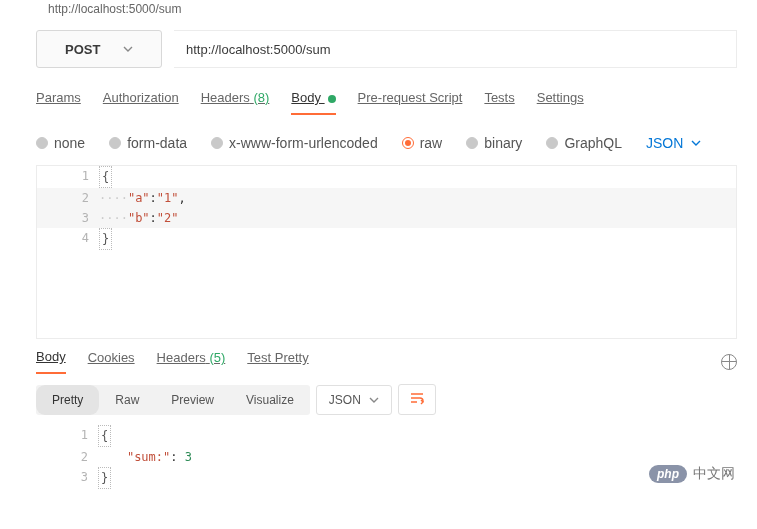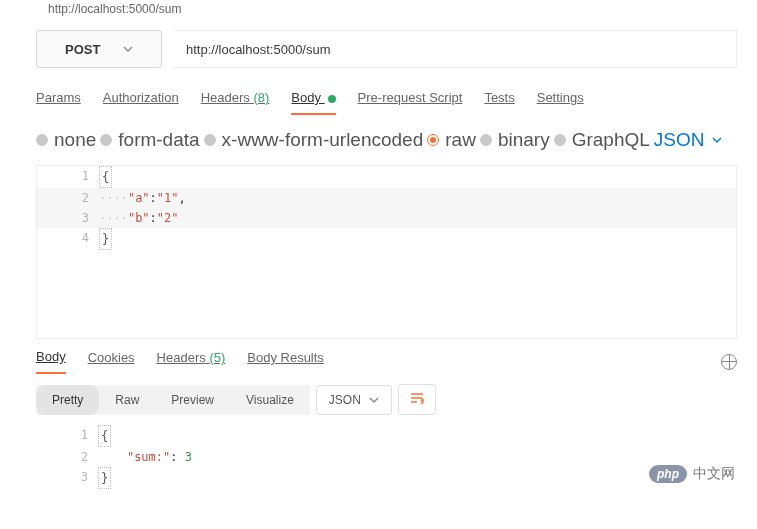--- a/index.html
+++ b/index.html
@@ -9,21 +9,21 @@
 .req-row { display:flex; gap:12px; align-items:stretch; margin-top:8px; }
 .method-select { display:flex; align-items:center; justify-content:space-between; width:126px; border:1px solid #d8d8d8; border-radius:3px; padding:0 28px; height:38px; background:#fafafa; font-weight:600; color:#3a3a3a; }
 .chev { width:10px; height:10px; }
 .chev svg { display:block; }
 .url-input { flex:1; border:1px solid #ececec; border-left:none; display:flex; align-items:center; padding:0 12px; height:38px; color:#3a3a3a; font-size:13px; }
 .tabs-row { display:flex; gap:22px; margin-top:22px; color:#666; font-size:13px; }
 .tab { padding-bottom:8px; cursor:pointer;text-decoration:underline; }
 .tab.active { color:#333; border-bottom:2px solid #ff6c37; }
 .green { color:#2fa866; }
 .dot-green { width:8px; height:8px; border-radius:50%; background:#2fa866; display:inline-block; margin-left:3px; vertical-align:middle; }
-.radios-row { display:flex; gap:4px; margin-top:14px; align-items:center; color:#555; font-size:19px; }
+.radios-row { display:flex; gap:24px; margin-top:20px; align-items:center; color:#555; font-size:14px; }
 .radio { display:flex; align-items:center; gap:6px; cursor:pointer; }
 .rcircle { width:12px; height:12px; border-radius:50%; border:1px solid #999; display:inline-block; position:relative; background:#fff; }
 .rcircle.checked { border-color:#ff6c37; }
 .rcircle.checked::after { content:""; position:absolute; left:2px; top:2px; width:6px; height:6px; border-radius:50%; background:#ff6c37; }
 .rcircle.grey { background:#c9c9c9; border-color:#c9c9c9; }
 .format-select { display:flex; align-items:center; gap:8px; color:#0477d7; cursor:pointer; }
 .editor-box { border:1px solid #ececec; margin-top:14px; height:174px; background:#fff; }
 .code-row { display:flex; font-family: Menlo, Consolas, monospace; font-size:12px; line-height:20px; }
 .gutter { width:62px; text-align:right; color:#b4b4b4; padding:0 10px; }
 .code { flex:1; white-space:pre; position:relative; padding-right:6px; }
@@ -138,21 +138,21 @@
       </div>
   </div>
 
   <div class="resp-tabs">
     <div class="tab active">Body</div>
     <div class="tab">Cookies</div>
     <div class="tab">
       <span>Headers</span>
       <span class="green">(5)</span>
     </div>
-    <div class="tab">Body Results</div>
+    <div class="tab">Test Pretty</div>
     <div class="spacer"></div>
     <div class="globe"></div>
   </div>
 
   <div class="view-row">
     <div class="btn-group">
       <div class="seg active">Pretty</div>
       <div class="seg">Raw</div>
       <div class="seg">Preview</div>
       <div class="seg">Visualize</div>

